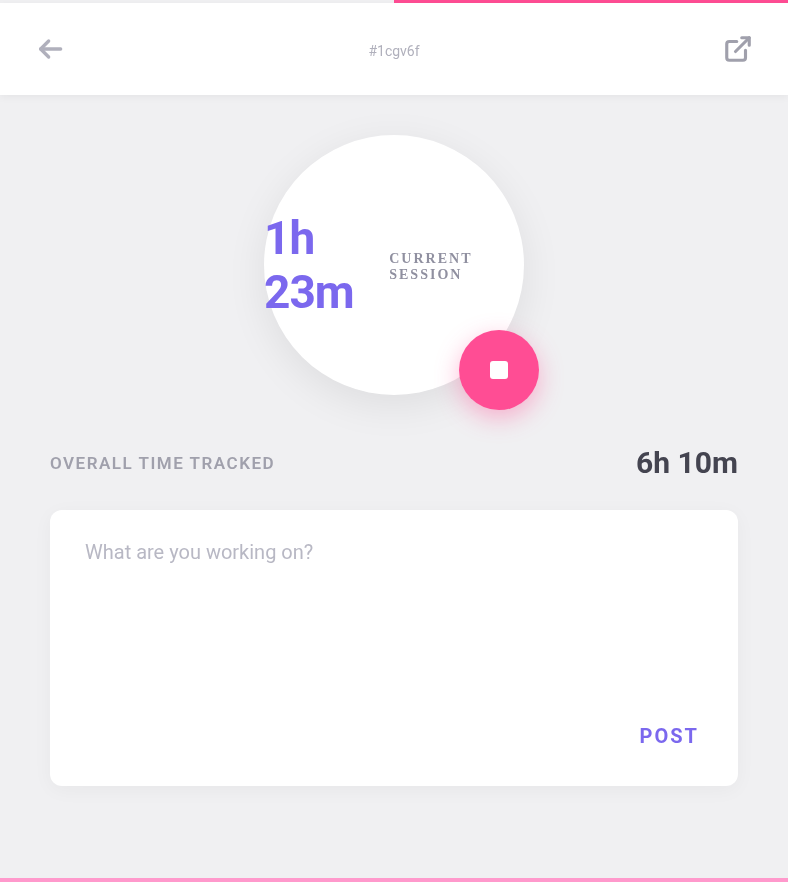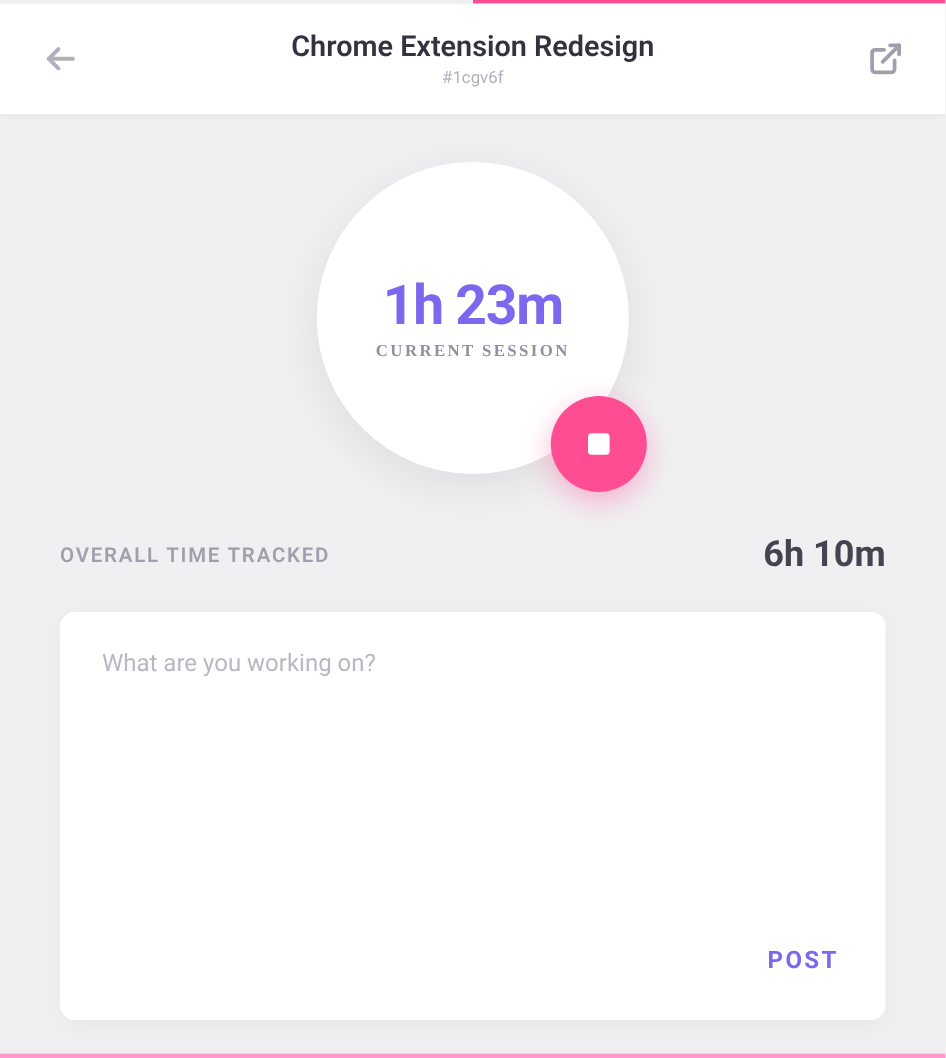--- a/index.html
+++ b/index.html
@@ -87,21 +87,21 @@
       margin-bottom: 50px;
       position: relative;
     }
     
     .timer-circle {
       width: 260px;
       height: 260px;
       background: #ffffff;
       border-radius: 50%;
       display: flex;
-      flex-direction: column;
+      flex-direction: row;
       align-items: center;
       justify-content: center;
       box-shadow: 0 10px 40px rgba(0,0,0,0.08);
       position: relative;
     }
     
     .timer-time {
       font-size: 46px;
       font-weight: 700;
       color: #7b68ee;
@@ -155,21 +155,21 @@
     
     .overall-time {
       font-size: 30px;
       font-weight: 700;
       color: #444450;
     }
     
     .input-card {
       background: #ffffff;
       border-radius: 12px;
-      height: 340px;
+      height: 276px;
       padding: 30px 35px;
       box-shadow: 0 4px 20px rgba(0,0,0,0.04);
       display: flex;
       flex-direction: column;
       justify-content: space-between;
     }
     
     .note-input {
       width: 100%;
       border: none;
@@ -211,21 +211,20 @@
 <div class="top-accent"></div>
 
 <div class="header">
   <div class="back-button">
     <svg width="32" height="32" viewBox="0 0 24 24" fill="none" stroke="currentColor" stroke-width="2.5" stroke-linecap="round" stroke-linejoin="round">
       <line x1="20" y1="12" x2="5" y2="12"></line>
       <polyline points="11 18 5 12 11 6"></polyline>
     </svg>
   </div>
   <div class="header-center">
-    <div class="header-title">Chrome Extension Redesign</div>
     <div class="header-subtitle">#1cgv6f</div>
   </div>
   <div class="external-button">
     <svg width="30" height="30" viewBox="0 0 24 24" fill="none" stroke="currentColor" stroke-width="2.5" stroke-linecap="round" stroke-linejoin="round">
       <path d="M18 13v6a2 2 0 0 1-2 2H5a2 2 0 0 1-2-2V8a2 2 0 0 1 2-2h6"></path>
       <polyline points="15 3 21 3 21 9"></polyline>
       <line x1="10" y1="14" x2="21" y2="3"></line>
     </svg>
   </div>
 </div>

